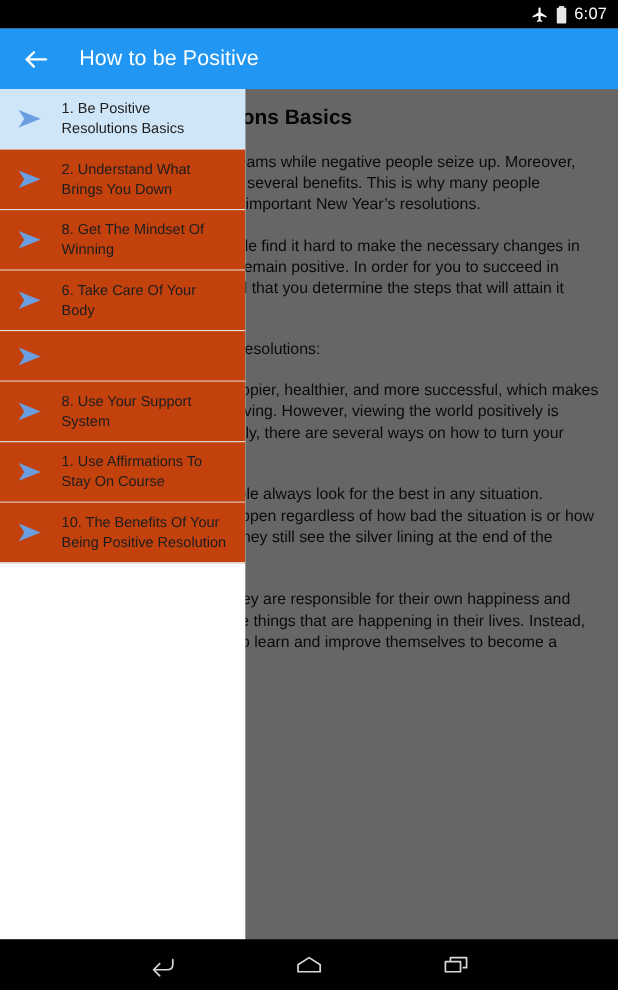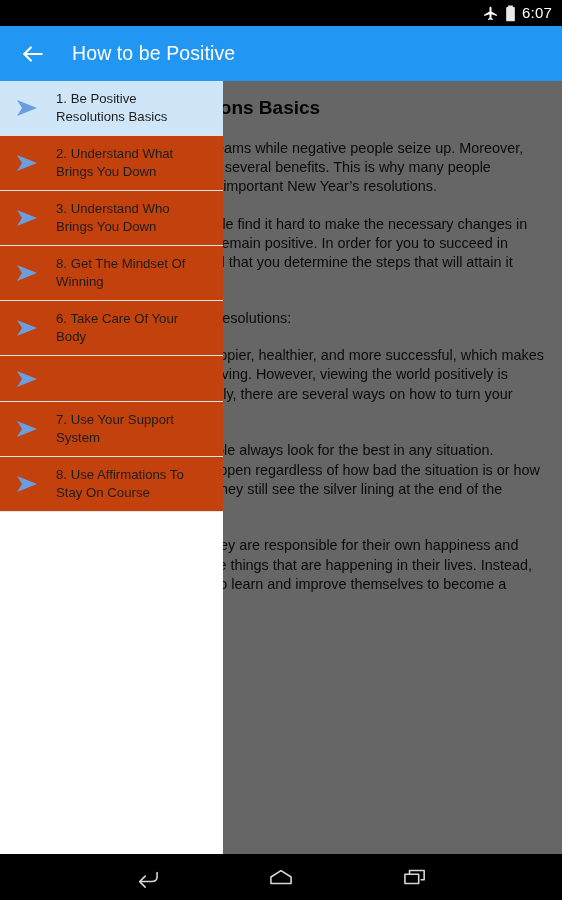--- a/index.html
+++ b/index.html
@@ -210,28 +210,20 @@
             </svg>
           </span>
           <span class="nav-label">2. Understand What Brings You Down</span>
         </div>
         <div class="nav-item">
           <span class="nav-icon">
             <svg width="26" height="20" viewBox="0 0 26 20" fill="#6b9ee0">
               <path d="M2 2 L22 10 L2 18 L7 10 Z"></path>
             </svg>
           </span>
-          <span class="nav-label">3. Understand Who Brings You Down</span>
-        </div>
-        <div class="nav-item">
-          <span class="nav-icon">
-            <svg width="26" height="20" viewBox="0 0 26 20" fill="#6b9ee0">
-              <path d="M2 2 L22 10 L2 18 L7 10 Z"></path>
-            </svg>
-          </span>
           <span class="nav-label">8. Get The Mindset Of Winning</span>
         </div>
         <div class="nav-item">
           <span class="nav-icon">
             <svg width="26" height="20" viewBox="0 0 26 20" fill="#6b9ee0">
               <path d="M2 2 L22 10 L2 18 L7 10 Z"></path>
             </svg>
           </span>
           <span class="nav-label">6. Take Care Of Your Body</span>
         </div>
@@ -241,29 +233,37 @@
               <path d="M2 2 L22 10 L2 18 L7 10 Z"></path>
             </svg>
           </span>
         </div>
         <div class="nav-item">
           <span class="nav-icon">
             <svg width="26" height="20" viewBox="0 0 26 20" fill="#6b9ee0">
               <path d="M2 2 L22 10 L2 18 L7 10 Z"></path>
             </svg>
           </span>
-          <span class="nav-label">7. Use Your Support System</span>
-        </div>
-        <div class="nav-item">
-          <span class="nav-icon">
-            <svg width="26" height="20" viewBox="0 0 26 20" fill="#6b9ee0">
-              <path d="M2 2 L22 10 L2 18 L7 10 Z"></path>
-            </svg>
-          </span>
-          <span class="nav-label">8. Use Affirmations To Stay On Course</span>
+          <span class="nav-label">8. Use Your Support System</span>
+        </div>
+        <div class="nav-item">
+          <span class="nav-icon">
+            <svg width="26" height="20" viewBox="0 0 26 20" fill="#6b9ee0">
+              <path d="M2 2 L22 10 L2 18 L7 10 Z"></path>
+            </svg>
+          </span>
+          <span class="nav-label">1. Use Affirmations To Stay On Course</span>
+        </div>
+        <div class="nav-item">
+          <span class="nav-icon">
+            <svg width="26" height="20" viewBox="0 0 26 20" fill="#6b9ee0">
+              <path d="M2 2 L22 10 L2 18 L7 10 Z"></path>
+            </svg>
+          </span>
+          <span class="nav-label">10. The Benefits Of Your Being Positive Resolution</span>
         </div>
       </div>
   </div>
 
   <div class="navbar">
     <div class="navbtn">
       <svg width="30" height="22" viewBox="0 0 32 24" fill="none" stroke="#d8d8d8" stroke-width="1.7" stroke-linecap="round" stroke-linejoin="round">
         <path d="M27 7 L27 12 Q27 17 21 17 L9 17"></path>
         <polyline points="14,11 8,17 14,23"></polyline>
       </svg>

